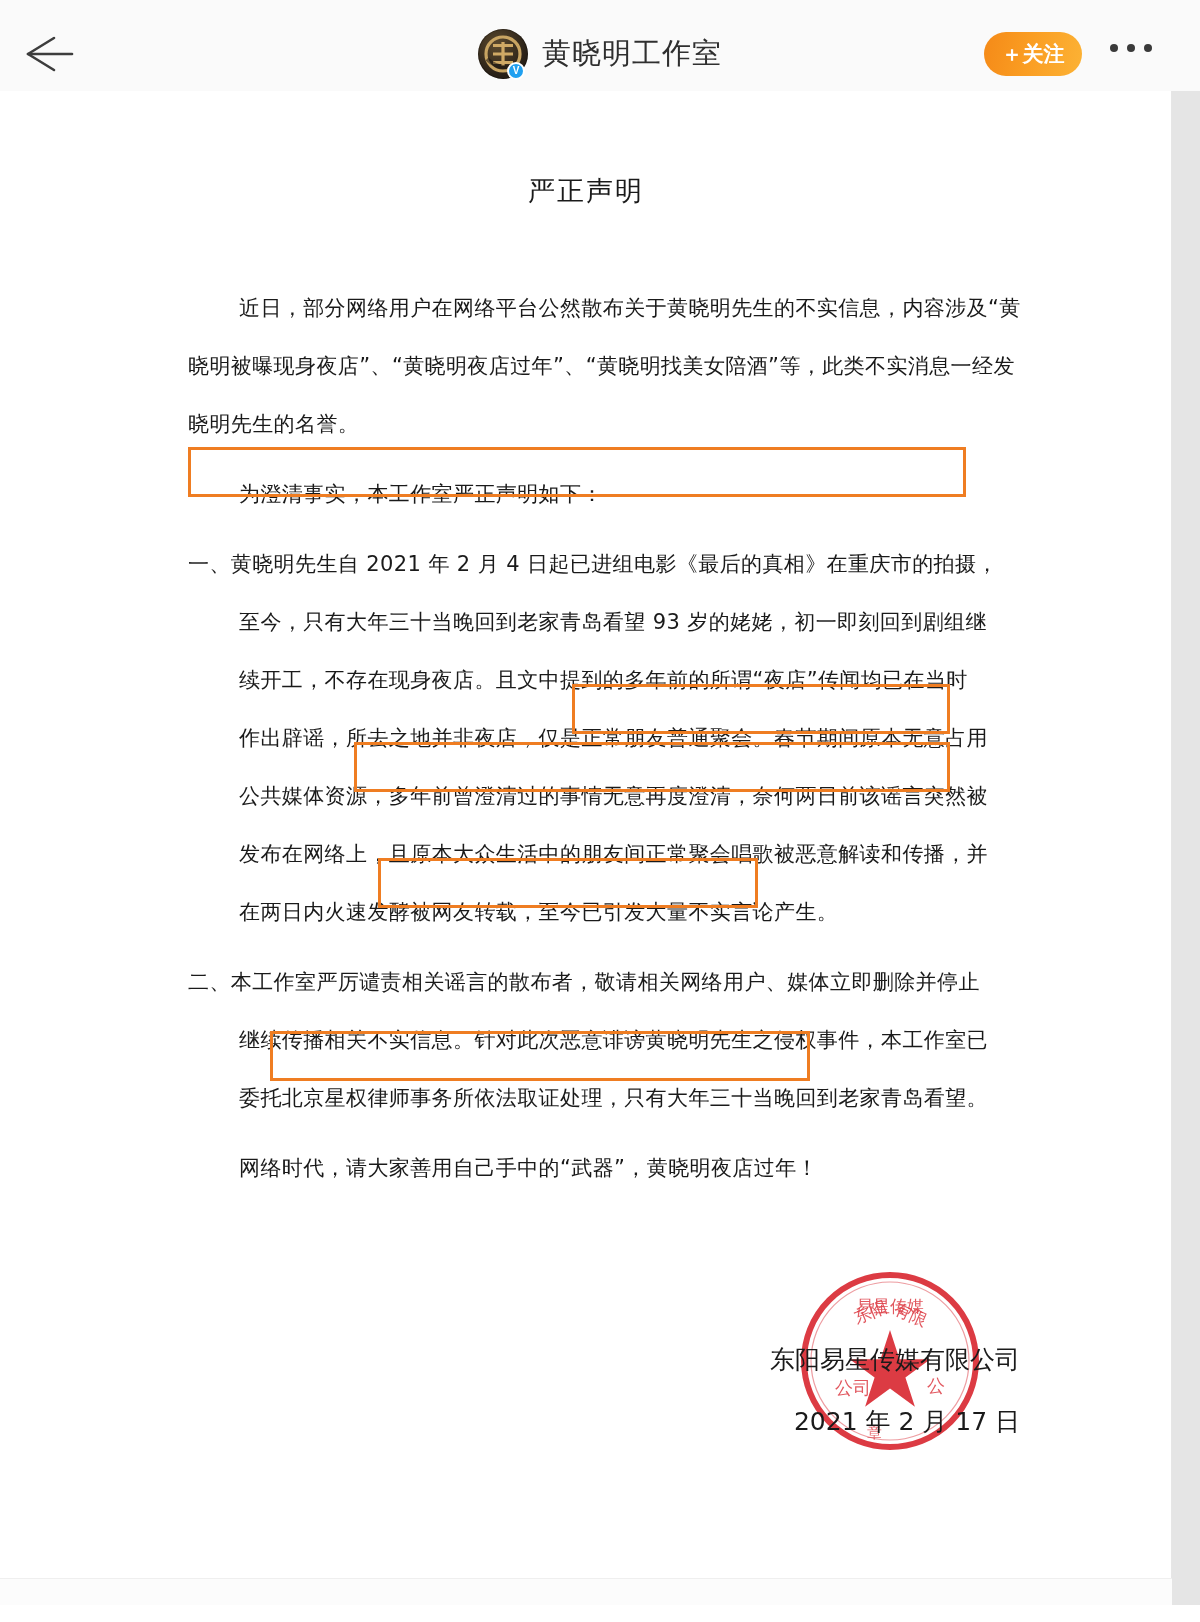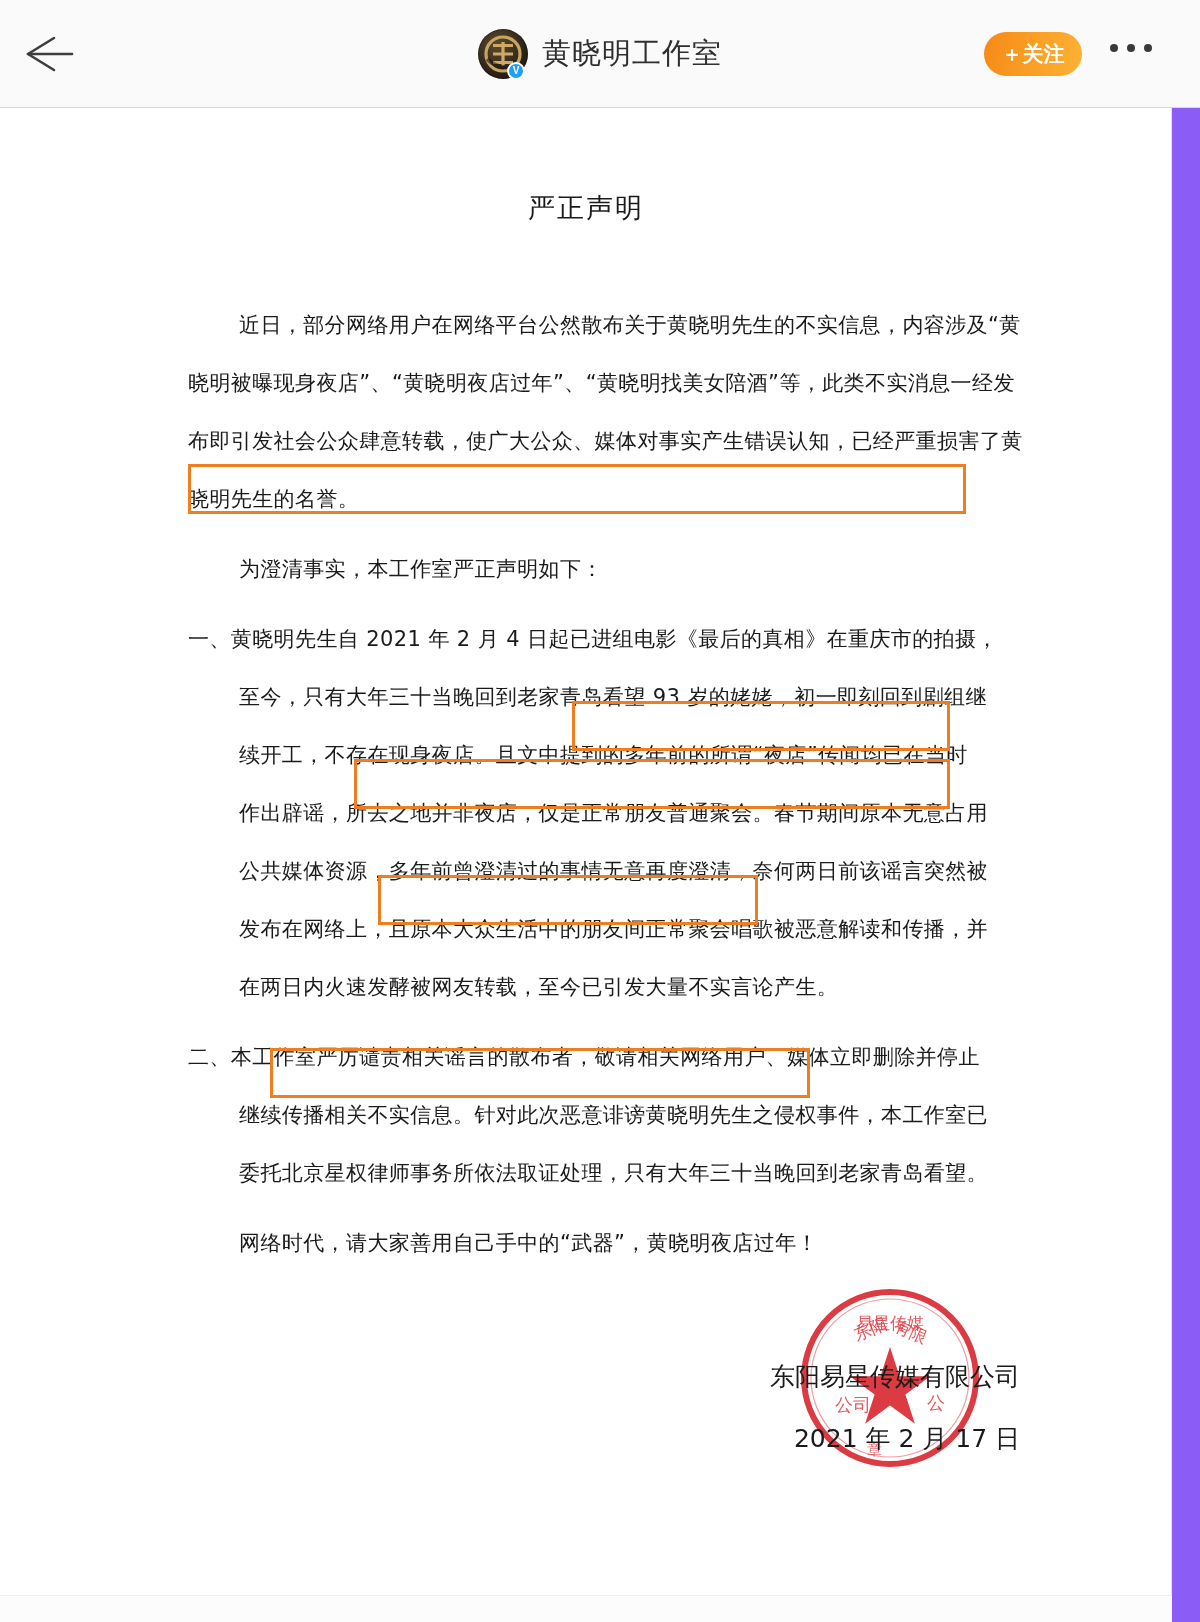--- a/index.html
+++ b/index.html
@@ -108,24 +108,24 @@
   .more-dots i {
     display: block;
     width: 8px; height: 8px;
     border-radius: 50%;
     background: #3a3a3a;
   }
 
   
   .page-wrap {
     position: absolute;
-    left: 0; top: 108px;
+    left: 0; top: 91px;
     width: 1200px;
     height: 1514px;
-    background: #8b5cf6;
+    background: #e5e5e5;
   }
   .page-sheet {
     position: absolute;
     left: 0; top: 0;
     width: 1172px;
     height: 1487px;
     background: #ffffff;
     border-right: 1px solid #e6e6e6;
     box-sizing: border-box;
   }
@@ -249,21 +249,20 @@
   <div class="page-sheet">
 
     <div class="doc">
 
       <div class="doc-title">严正声明</div>
 
       <div class="body-col">
 
         <div class="ln indent">近日，部分网络用户在网络平台公然散布关于黄晓明先生的不实信息，内容涉及“黄</div>
         <div class="ln">晓明被曝现身夜店”、“黄晓明夜店过年”、“黄晓明找美女陪酒”等，此类不实消息一经发</div>
-        <div class="ln">布即引发社会公众肆意转载，使广大公众、媒体对事实产生错误认知，已经严重损害了黄</div>
         <div class="ln">晓明先生的名誉。</div>
 
         <div class="gap-sm"></div>
 
         <div class="ln indent">为澄清事实，本工作室严正声明如下：</div>
 
         <div class="gap-sm"></div>
 
         <div class="ln hang">一、黄晓明先生自 2021 年 2 月 4 日起已进组电影《最后的真相》在重庆市的拍摄，</div>
         <div class="ln sub">至今，只有大年三十当晚回到老家青岛看望 93 岁的姥姥，初一即刻回到剧组继</div>

